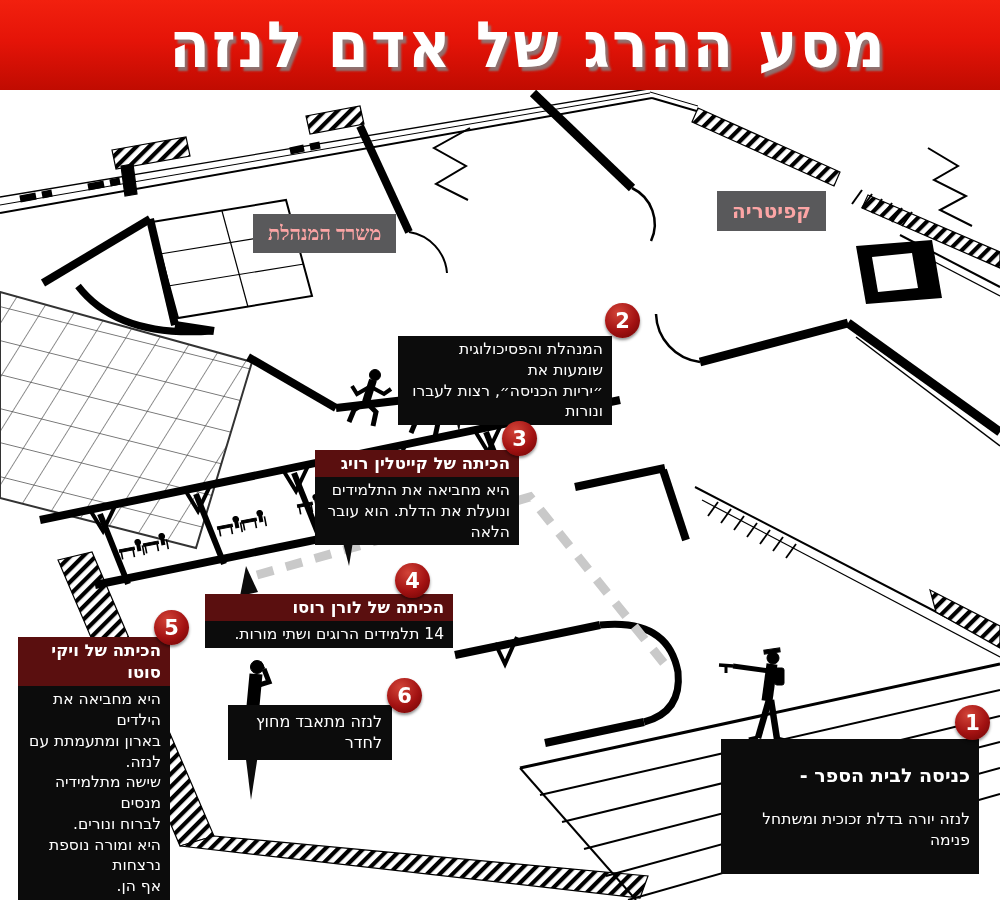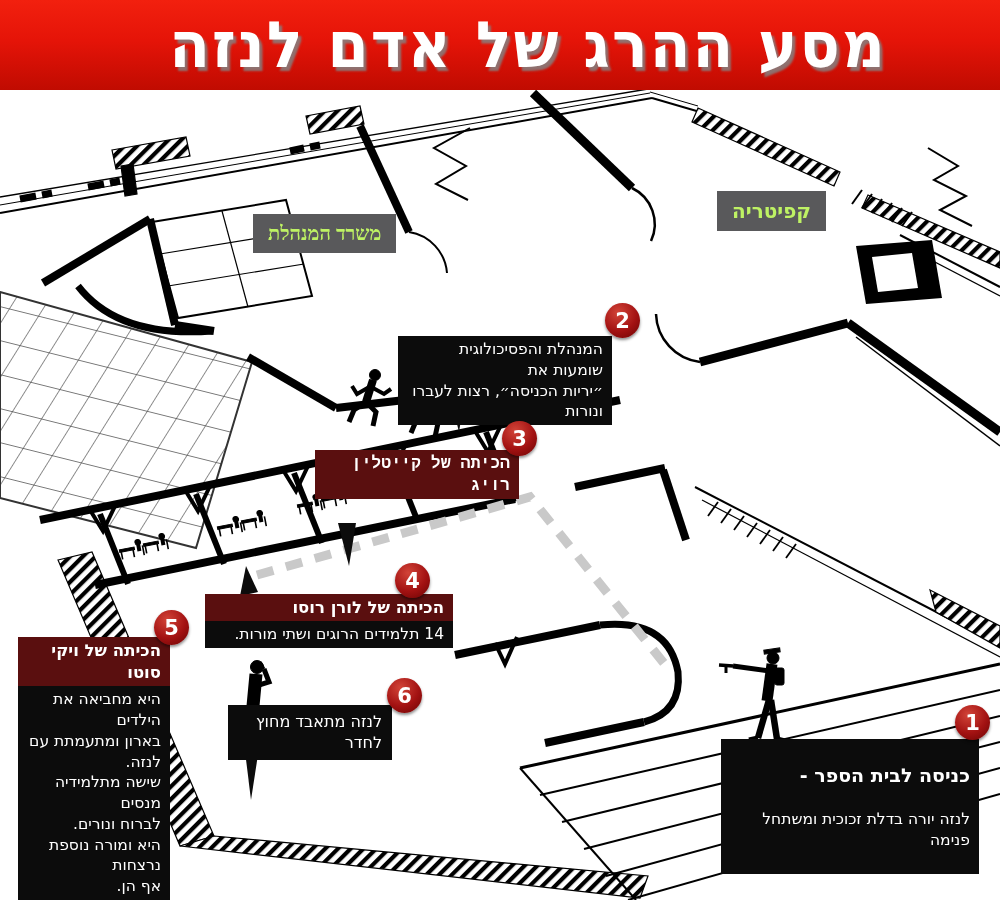--- a/index.html
+++ b/index.html
@@ -5,21 +5,21 @@
   html,body{margin:0;padding:0;background:#fff;}
   .stage{position:relative;width:1000px;height:900px;overflow:hidden;background:#fff;
          font-family:"DejaVu Sans","Liberation Sans",sans-serif;}
   .banner{position:absolute;left:0;top:0;width:1000px;height:90px;
           background:linear-gradient(180deg,#f2200e 0%,#e51408 45%,#c00b01 100%);
           display:flex;align-items:center;justify-content:center;padding-left:28px;}
   .banner-title{color:#fff;font-weight:bold;font-size:57px;letter-spacing:2px;
           direction:rtl;transform:scale(1.04,1.12);
           text-shadow:3px 3px 2px rgba(130,130,130,.85);white-space:nowrap;}
   .plan{position:absolute;left:0;top:0;width:1000px;height:900px;}
-  .roomlabel{position:absolute;background:#59595b;color:#bef264;font-weight:bold;
+  .roomlabel{position:absolute;background:#59595b;color:#fca5a5;font-weight:bold;
           font-size:20px;direction:rtl;padding:8px 15px;white-space:nowrap;}
   .ann{position:absolute;direction:rtl;text-align:right;color:#fff;
           font-size:15.5px;line-height:1.34;}
   .ann .hd{background:#5a0f0f;font-weight:bold;font-size:16.5px;padding:3px 9px 2px;}
   .ann .bd{background:#0c0c0c;padding:3px 9px;white-space:pre-line;}
   .ann .bd .t1{font-weight:bold;font-size:19px;}
   .badge{position:absolute;width:35px;height:35px;border-radius:50%;
           background:radial-gradient(circle at 38% 28%,#d24438,#a31212 55%,#6e0404 96%);
           color:#fff;font-weight:bold;font-size:21px;display:flex;align-items:center;
           justify-content:center;box-shadow:0 2px 3px rgba(0,0,0,.45);}
@@ -274,22 +274,24 @@
       <div class="t1">כניסה לבית הספר -</div>
       <div>לנזה יורה בדלת זכוכית ומשתחל פנימה</div>
     </div>
   </div>
 
   <div class="ann" style="left:398px;top:336px;width:214px;">
     <div class="bd">המנהלת והפסיכולוגית שומעות את
 ״יריות הכניסה״, רצות לעברו ונורות</div>
   </div>
 
-  <div class="ann" style="left:315px;top:450px;width:204px;font-family:Liberation Mono, monospace;">
+  <div class="ann" style="left:315px;top:450px;width:204px;">
     <div class="hd">הכיתה של קייטלין רויג</div>
+    <div class="bd">היא מחביאה את התלמידים
+ונועלת את הדלת. הוא עובר הלאה</div>
   </div>
 
   <div class="ann" style="left:205px;top:594px;width:248px;">
     <div class="hd">הכיתה של לורן רוסו</div>
     <div class="bd">14 תלמידים הרוגים ושתי מורות.</div>
   </div>
 
   <div class="ann" style="left:18px;top:637px;width:152px;">
     <div class="hd">הכיתה של ויקי סוטו</div>
     <div class="bd">היא מחביאה את הילדים

